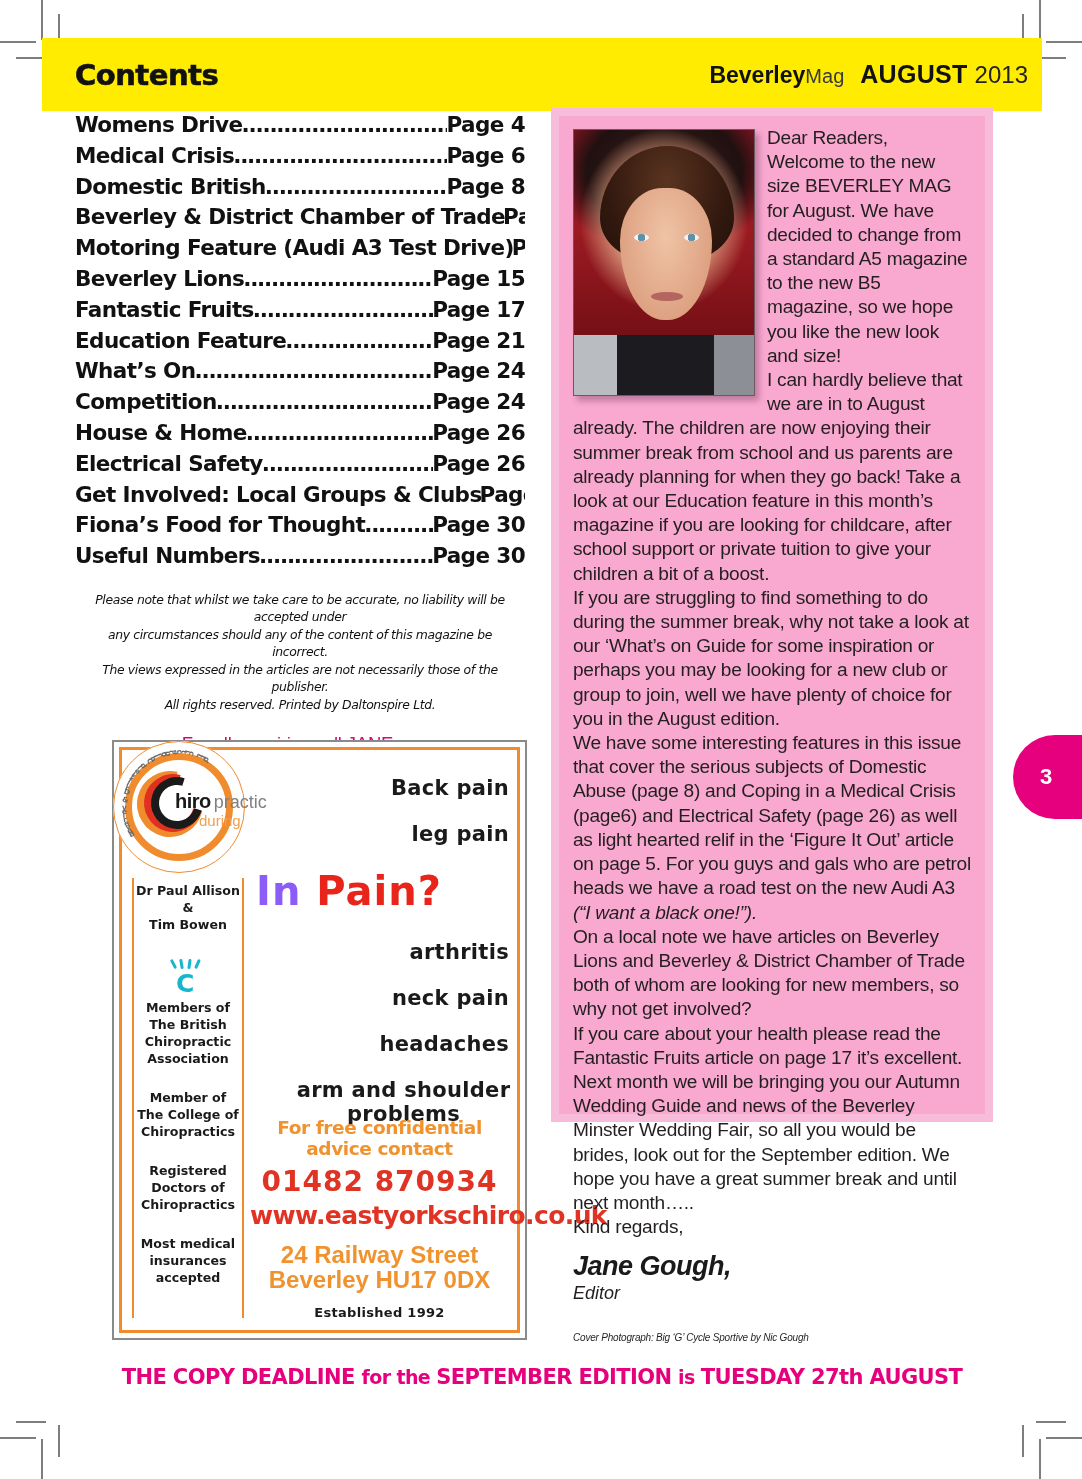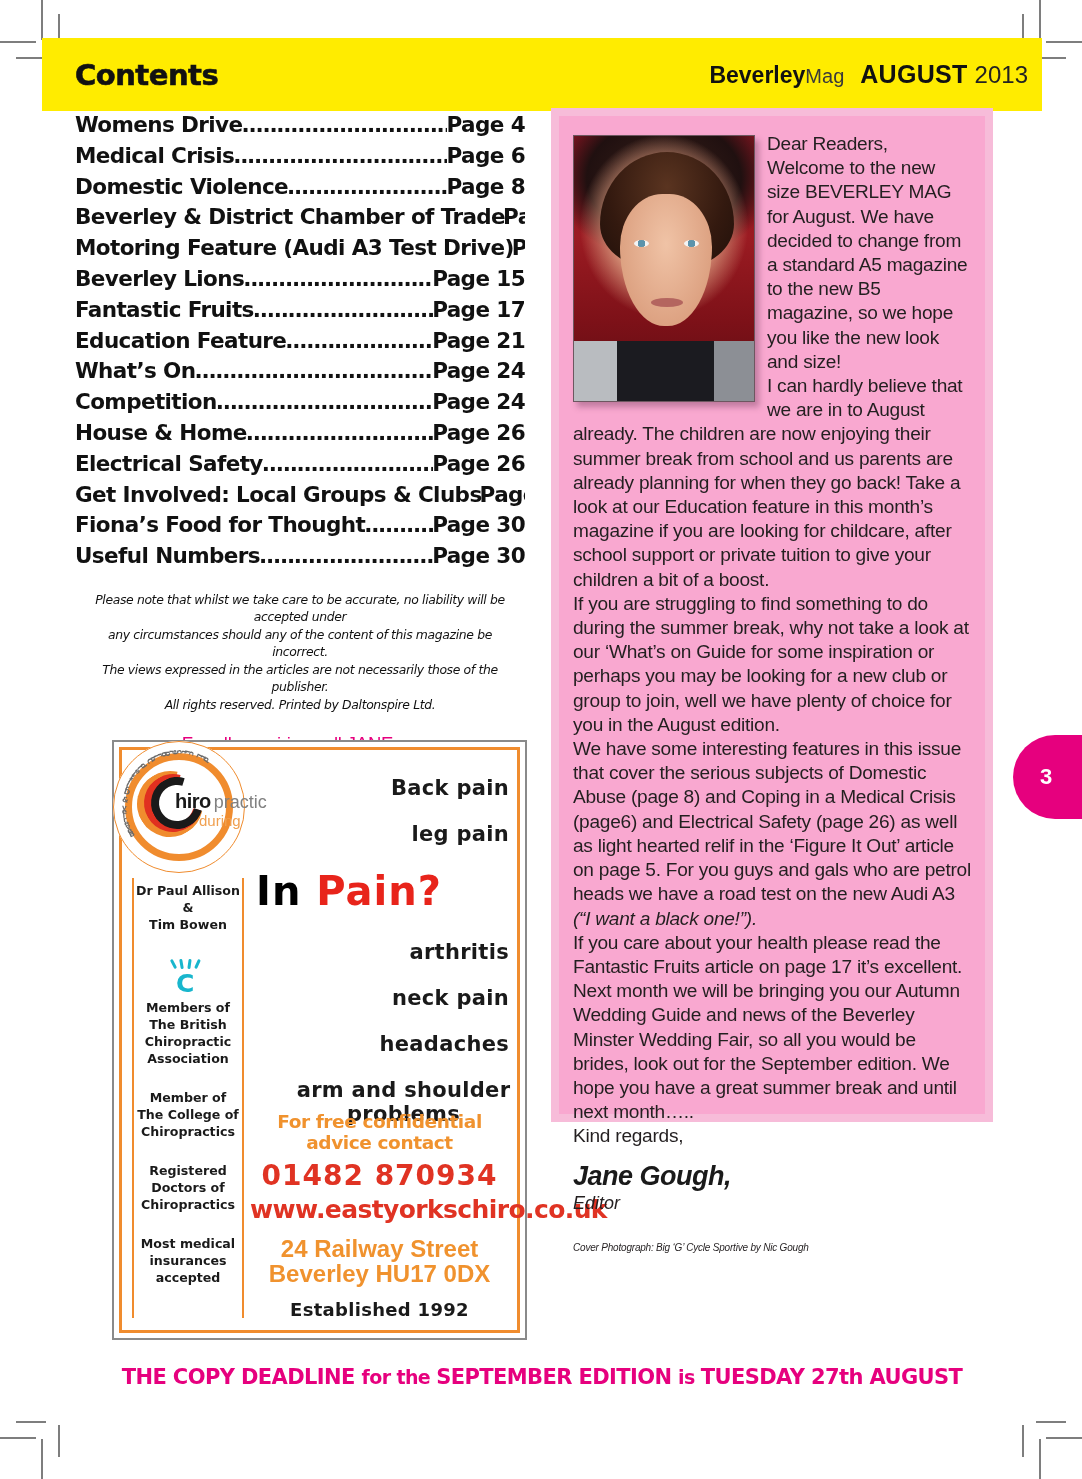--- a/index.html
+++ b/index.html
@@ -223,21 +223,21 @@
   .ad-cond.wide { text-align: center; margin-right: -48px; }
   .in-pain {
     font-family: "DejaVu Sans", sans-serif;
     font-size: 40px;
     font-weight: bold;
     letter-spacing: 1px;
     margin: 8px 0 26px 0;
     text-align: left;
     padding-left: 6px;
   }
-  .in-pain .w1 { color: #000000; margin-top: 24px; }
+  .in-pain .w1 { color: #8b5cf6; margin-top: 24px; }
   .in-pain .w2 { color: #e8241b; }
 
   .ad-contact {
     position: absolute;
     left: 128px; right: 8px; bottom: 10px;
     text-align: center;
   }
   .ac-advice {
     font-family: "DejaVu Sans", sans-serif;
     font-size: 18.5px; font-weight: bold;
@@ -254,32 +254,32 @@
     font-size: 25px; font-weight: bold;
     color: #e03323; margin-top: 3px; letter-spacing: -0.6px;
   }
   .ac-addr {
     font-family: Liberation Sans, sans-serif;
     font-size: 24px; font-weight: bold;
     color: #f0922e; margin-top: 12px; line-height: 25px;
   }
   .ac-est {
     font-family: "DejaVu Sans", sans-serif;
-    font-size: 18px; font-weight: bold;
+    font-size: 13px; font-weight: bold;
     color: #1a1a1a; margin-top: 13px; letter-spacing: 0.3px;
   }
 
   
   .pink-panel {
     position: absolute;
     left: 509px; top: 70px;
     width: 442px; height: 1014px;
     background: #f9a8d0;
     border: 8px solid #f7bcd9;
-    padding: 16px 14px 10px 14px;
+    padding: 10px 14px 10px 14px;
   }
   .editor-photo {
     float: left;
     width: 182px; height: 267px;
     margin: 3px 12px 2px 0;
     background:
       radial-gradient(ellipse 65% 48% at 50% 34%, #e8b49a 0%, #d8987c 42%, rgba(150,60,45,0) 72%),
       radial-gradient(ellipse 78% 40% at 50% 16%, #3a211a 0%, #201010 55%, rgba(40,20,15,0) 78%),
       linear-gradient(#7e1420, #9b1b22 38%, #7d1118 70%, #5a0d12);
     border: 1.5px solid #6d5760;
@@ -419,21 +419,21 @@
           <span class="toc-label">Womens Drive</span>
           <span class="toc-dots">..........................................................................................</span>
           <span class="toc-page">Page 4</span>
         </div>
         <div class="toc-row">
           <span class="toc-label">Medical Crisis</span>
           <span class="toc-dots">..........................................................................................</span>
           <span class="toc-page">Page 6</span>
         </div>
         <div class="toc-row">
-          <span class="toc-label">Domestic Violence</span>
+          <span class="toc-label">Domestic British</span>
           <span class="toc-dots">..........................................................................................</span>
           <span class="toc-page">Page 8</span>
         </div>
         <div class="toc-row">
           <span class="toc-label">Beverley &amp; District Chamber of Trade</span>
           <span class="toc-dots">..........................................................................................</span>
           <span class="toc-page">Page 9</span>
         </div>
         <div class="toc-row">
           <span class="toc-label">Motoring Feature (Audi A3 Test Drive)</span>
@@ -632,20 +632,21 @@
       <div class="mouth"></div>
       <div class="shoulder"></div>
     </div>
 
     <div class="letter">
       <p>Dear Readers,</p>
       <p>Welcome to the new size BEVERLEY MAG for August. We have decided to change from a standard A5 magazine to the new B5 magazine, so we hope you like the new look and size!</p>
       <p>I can  hardly believe that we are in to August already. The children are now enjoying their summer break from school and us parents are already planning for when they go back! Take a look at our Education feature in this month’s magazine if you are looking for childcare, after school support or private tuition to give your children a bit of a boost.</p>
       <p>If you are struggling to find something to do during the summer break, why not take a look at our ‘What’s on Guide for some inspiration or perhaps you may be looking for a new club or group to join, well we have plenty of choice for you in the August edition.</p>
       <p><span>We have some interesting features in this issue that cover the serious subjects of Domestic Abuse (page 8) and Coping in a Medical Crisis (page6) and Electrical Safety (page 26) as well as light hearted relif in the ‘Figure It Out’ article on page 5. For you guys and gals who are petrol heads we have a road test on the new Audi A3 </span><span class="ital">(“I want a black one!”).</span></p>
+      <p>On a local note we have articles on Beverley Lions and Beverley &amp; District Chamber of Trade both of whom are looking for new members, so why not get involved?</p>
       <p>If you care about your health please read the Fantastic Fruits article on page 17 it’s excellent. Next month we will be bringing you our Autumn Wedding Guide and news of the Beverley Minster Wedding Fair, so all you would be brides, look out for the September edition. We hope you have a great summer break and until next month…..</p>
       <p class="kind-regards">Kind regards,</p>
     </div>
 
     <div class="signature">Jane Gough,</div>
     <div class="editor-role">Editor</div>
     <div class="cover-credit">Cover Photograph: Big ‘G’ Cycle Sportive by Nic Gough</div>
   </div>
 
   <div class="page-tab">

